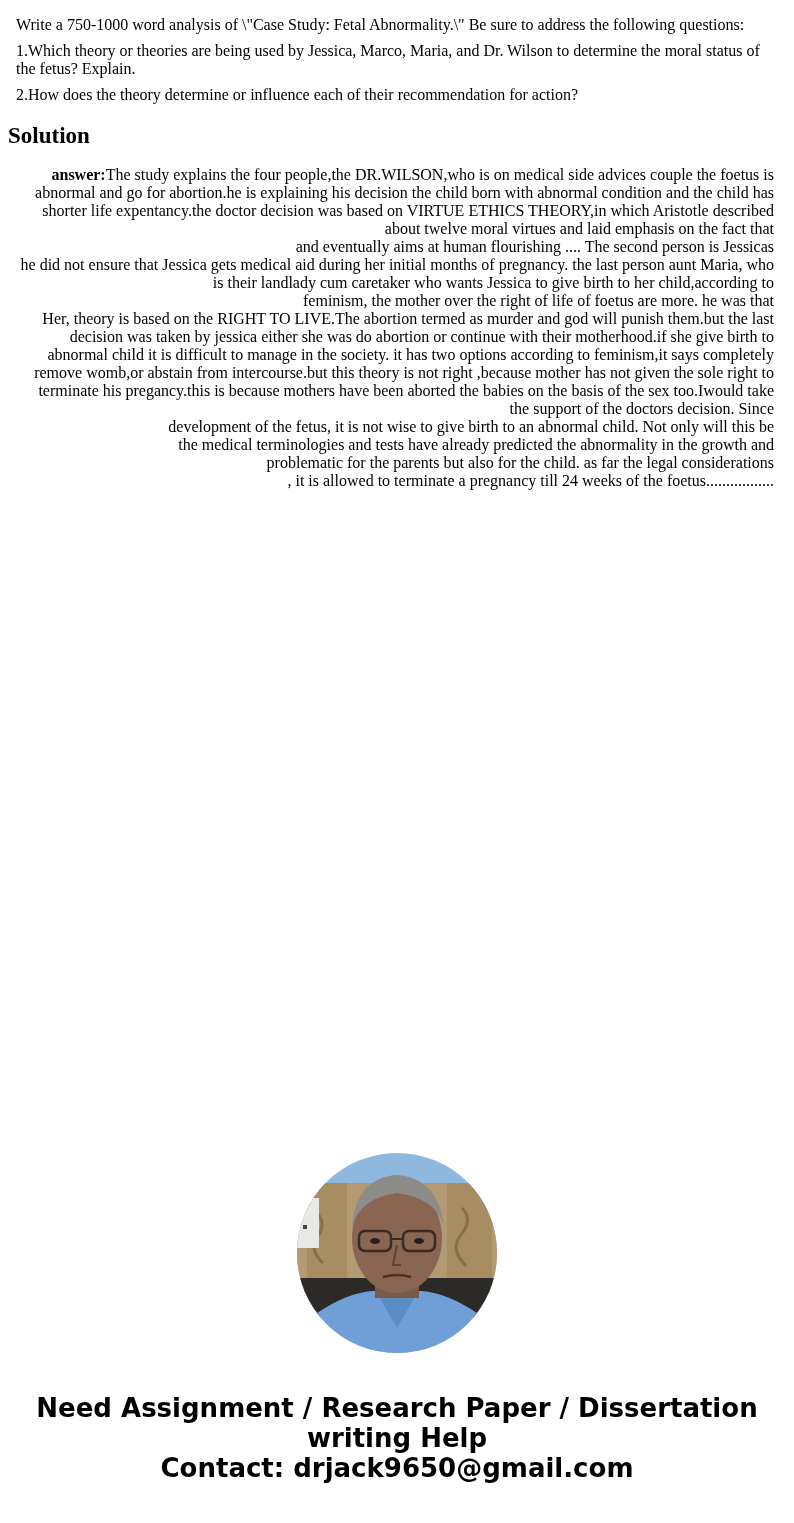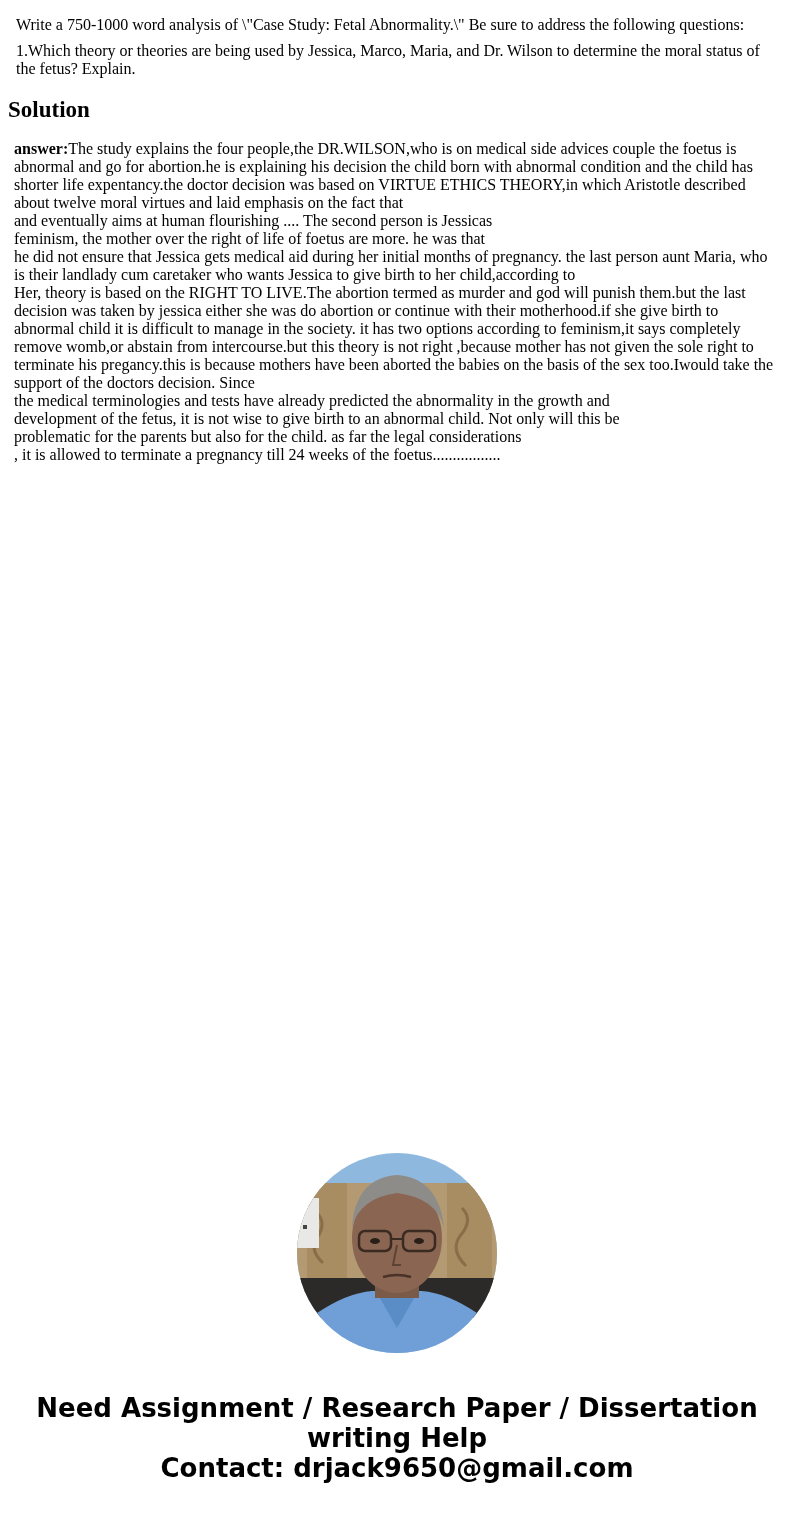--- a/index.html
+++ b/index.html
@@ -24,21 +24,21 @@
       width: 778px;
     }
     .question p { margin: 8px; }
     .solution-heading {
       font-family: "Liberation Serif", "DejaVu Serif", serif;
       font-size: 23px;
       font-weight: bold;
       margin: 21px 0 19px 0;
       line-height: 22px;
     }
-    .answer { margin: 6px; }
+    .answer { margin: 12px; text-align: right; }
     .answer .line { display: block; }
     .answer .label { font-weight: bold; }
 
     .avatar-wrap {
       position: absolute;
       left: 297px;
       top: 1153px;
       width: 200px;
       height: 200px;
       border-radius: 50%;
@@ -60,32 +60,33 @@
     }
     .promo div { display: block; }
   </style>
 </head>
 <body>
 
 <div class="content">
   <div class="question">
     <p>Write a 750-1000 word analysis of \"Case Study: Fetal Abnormality.\" Be sure to address the following questions:</p>
     <p>1.Which theory or theories are being used by Jessica, Marco, Maria, and Dr. Wilson to determine the moral status of the fetus? Explain.</p>
+    <p>2.How does the theory determine or influence each of their recommendation for action?</p>
   </div>
 
   <h3 class="solution-heading">Solution</h3>
 
   <div class="answer">
     <span class="line"><b class="label">answer:</b><span>The study explains the four people,the DR.WILSON,who is on medical side advices couple the foetus is abnormal and go for abortion.he is explaining his decision the child born with abnormal condition and the child has shorter life expentancy.the doctor decision was based on VIRTUE ETHICS THEORY,in which Aristotle described about twelve moral virtues and laid emphasis on the fact that</span></span>
     <span class="line">and eventually aims at human flourishing .... The second person is Jessicas</span>
+    <span class="line">he did not ensure that Jessica gets medical aid during her initial months of pregnancy. the last person aunt Maria, who is their landlady cum caretaker who wants Jessica to give birth to her child,according to</span>
     <span class="line">feminism, the mother over the right of life of foetus are more. he was that</span>
-    <span class="line">he did not ensure that Jessica gets medical aid during her initial months of pregnancy. the last person aunt Maria, who is their landlady cum caretaker who wants Jessica to give birth to her child,according to</span>
     <span class="line">Her, theory is based on the RIGHT TO LIVE.The abortion termed as murder and god will punish them.but the last decision was taken by jessica either she was do abortion or continue with their motherhood.if she give birth to abnormal child it is difficult to manage in the society. it has two options according to feminism,it says completely remove womb,or abstain from intercourse.but this theory is not right ,because mother has not given the sole right to terminate his pregancy.this is because mothers have been aborted the babies on the basis of the sex too.Iwould take the support of the doctors decision. Since</span>
+    <span class="line">development of the fetus, it is not wise to give birth to an abnormal child. Not only will this be</span>
     <span class="line">the medical terminologies and tests have already predicted the abnormality in the growth and</span>
-    <span class="line">development of the fetus, it is not wise to give birth to an abnormal child. Not only will this be</span>
     <span class="line">problematic for the parents but also for the child. as far the legal considerations</span>
     <span class="line">, it is allowed to terminate a pregnancy till 24 weeks of the foetus.................</span>
   </div>
 </div>
 
 <div class="avatar-wrap" aria-label="tutor-portrait">
   <svg width="200" height="200" viewBox="0 0 200 200">
 
     <rect x="0" y="0" width="200" height="200" fill="#8fb8de"></rect>
 

